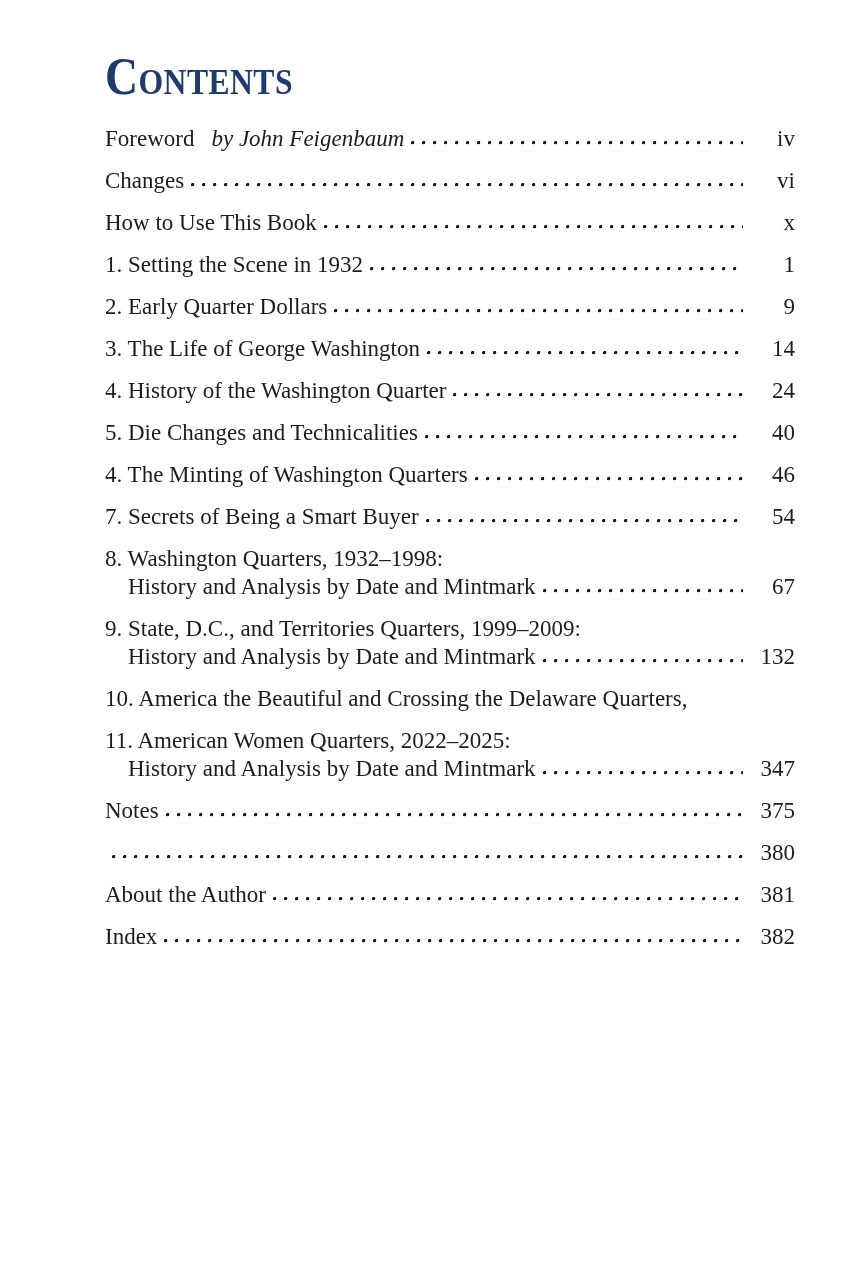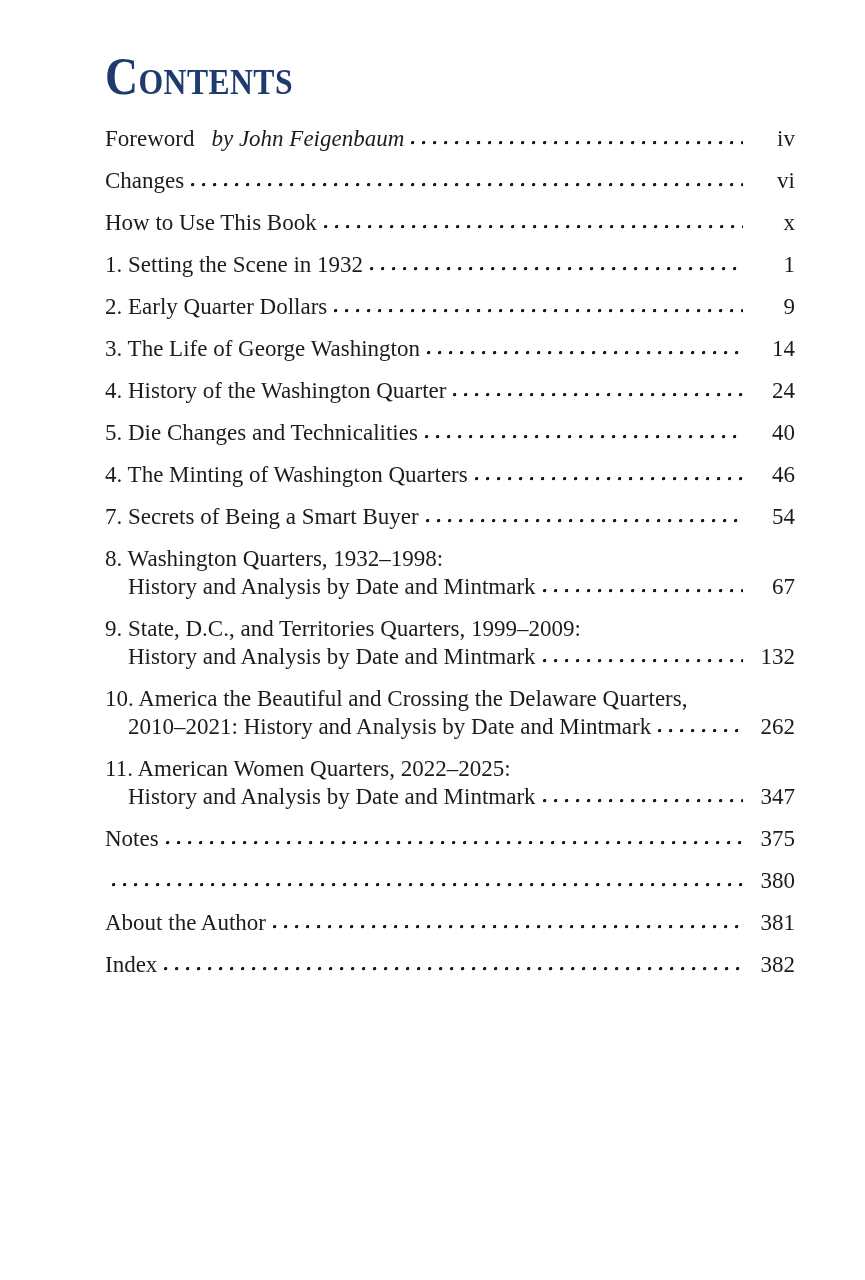--- a/index.html
+++ b/index.html
@@ -157,25 +157,20 @@
       <div class="l1">9. State, D.C., and Territories Quarters, 1999–2009:</div>
       <div class="l2row">
         <span class="lbl">History and Analysis by Date and Mintmark</span>
         <span class="leader"></span>
         <span class="pg">132</span>
       </div>
     </div>
 
     <div class="row2">
       <div class="l1">10. America the Beautiful and Crossing the Delaware Quarters,</div>
-      <div class="l2row">
-        <span class="lbl">2010–2021: History and Analysis by Date and Mintmark</span>
-        <span class="leader"></span>
-        <span class="pg">262</span>
-      </div>
     </div>
 
     <div class="row2">
       <div class="l1">11. American Women Quarters, 2022–2025:</div>
       <div class="l2row">
         <span class="lbl">History and Analysis by Date and Mintmark</span>
         <span class="leader"></span>
         <span class="pg">347</span>
       </div>
     </div>

